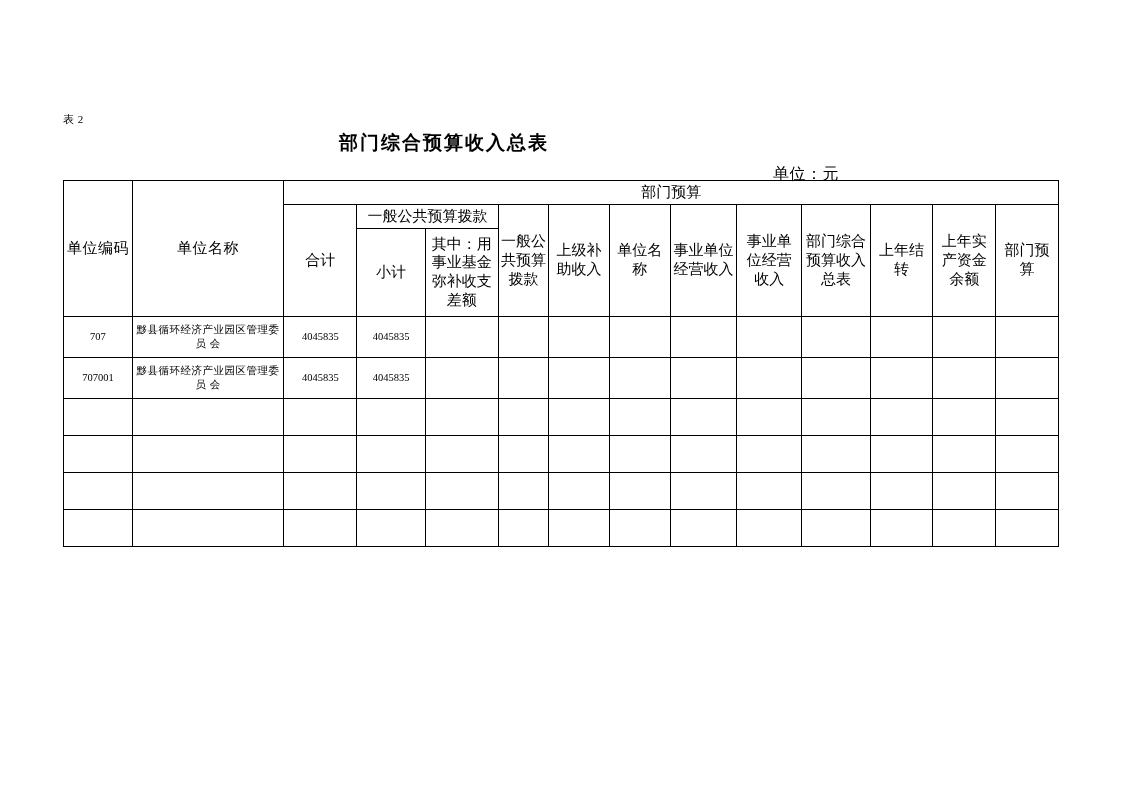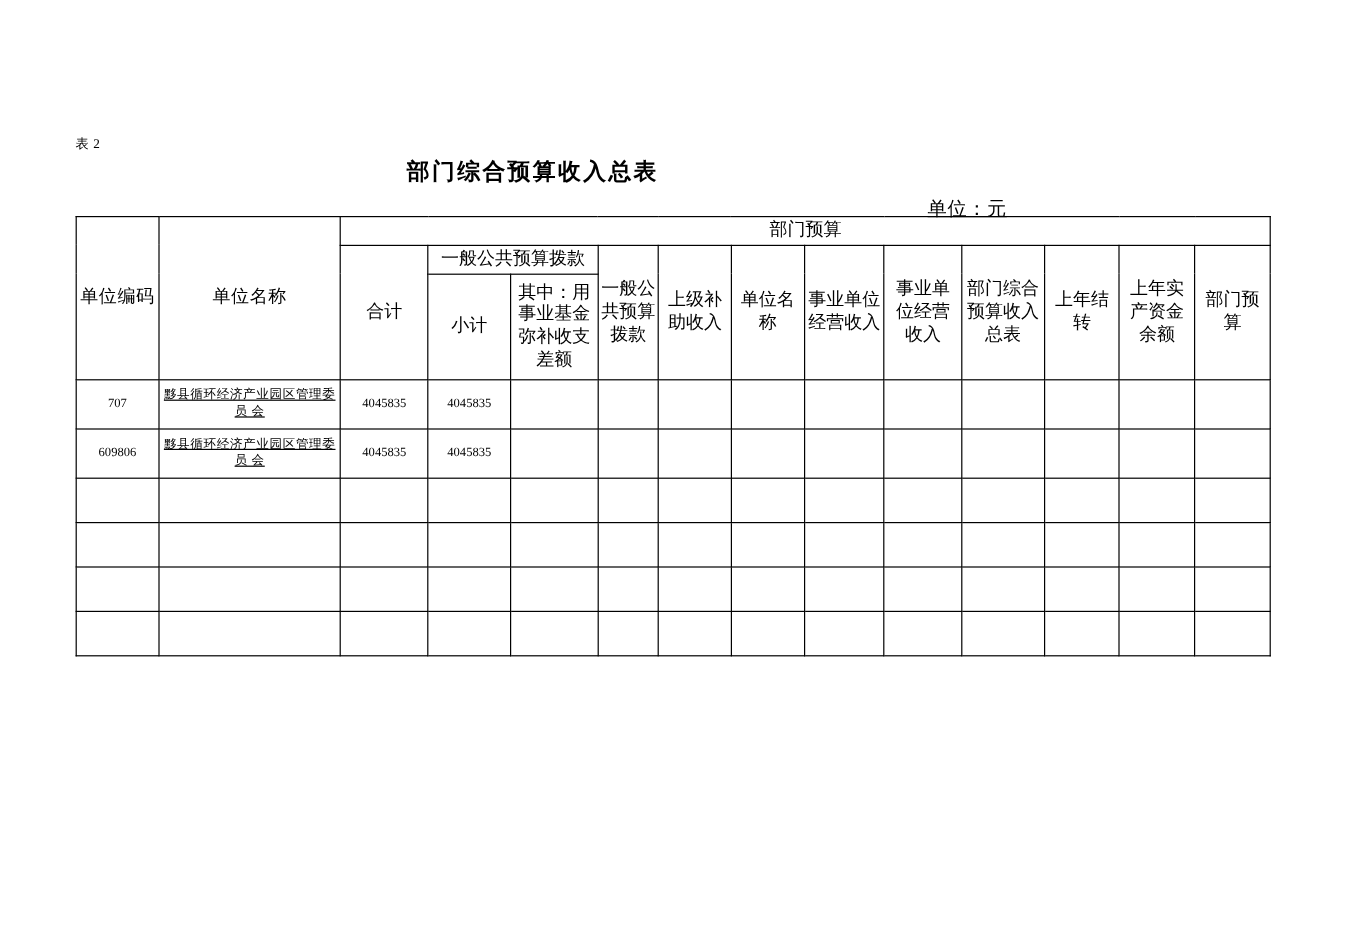--- a/index.html
+++ b/index.html
@@ -73,21 +73,20 @@
   }
   .row-data td {
     height: 36px;
   }
   .row-empty td {
     height: 32px;
   }
   .cell-name {
     text-align: center;
     letter-spacing: 0.5px;
-    text-decoration: underline;
   }
   .cell-num {
     text-align: center;
     font-family: "Liberation Serif", "DejaVu Serif", serif;
   }
   .tall {
     height: 88px;
   }
   .vtext {
     letter-spacing: 0.5px;
@@ -156,21 +155,21 @@
         <td class="cell-num"></td>
         <td class="cell-num"></td>
         <td class="cell-num"></td>
         <td class="cell-num"></td>
         <td class="cell-num"></td>
         <td class="cell-num"></td>
         <td class="cell-num"></td>
         <td class="cell-num"></td>
       </tr>
       <tr class="row-data">
-        <td class="cell-num">609806</td>
+        <td class="cell-num">707001</td>
         <td class="cell-name">黟县循环经济产业园区管理委员  会</td>
         <td class="cell-num">4045835</td>
         <td class="cell-num">4045835</td>
         <td class="cell-num"></td>
         <td class="cell-num"></td>
         <td class="cell-num"></td>
         <td class="cell-num"></td>
         <td class="cell-num"></td>
         <td class="cell-num"></td>
         <td class="cell-num"></td>

